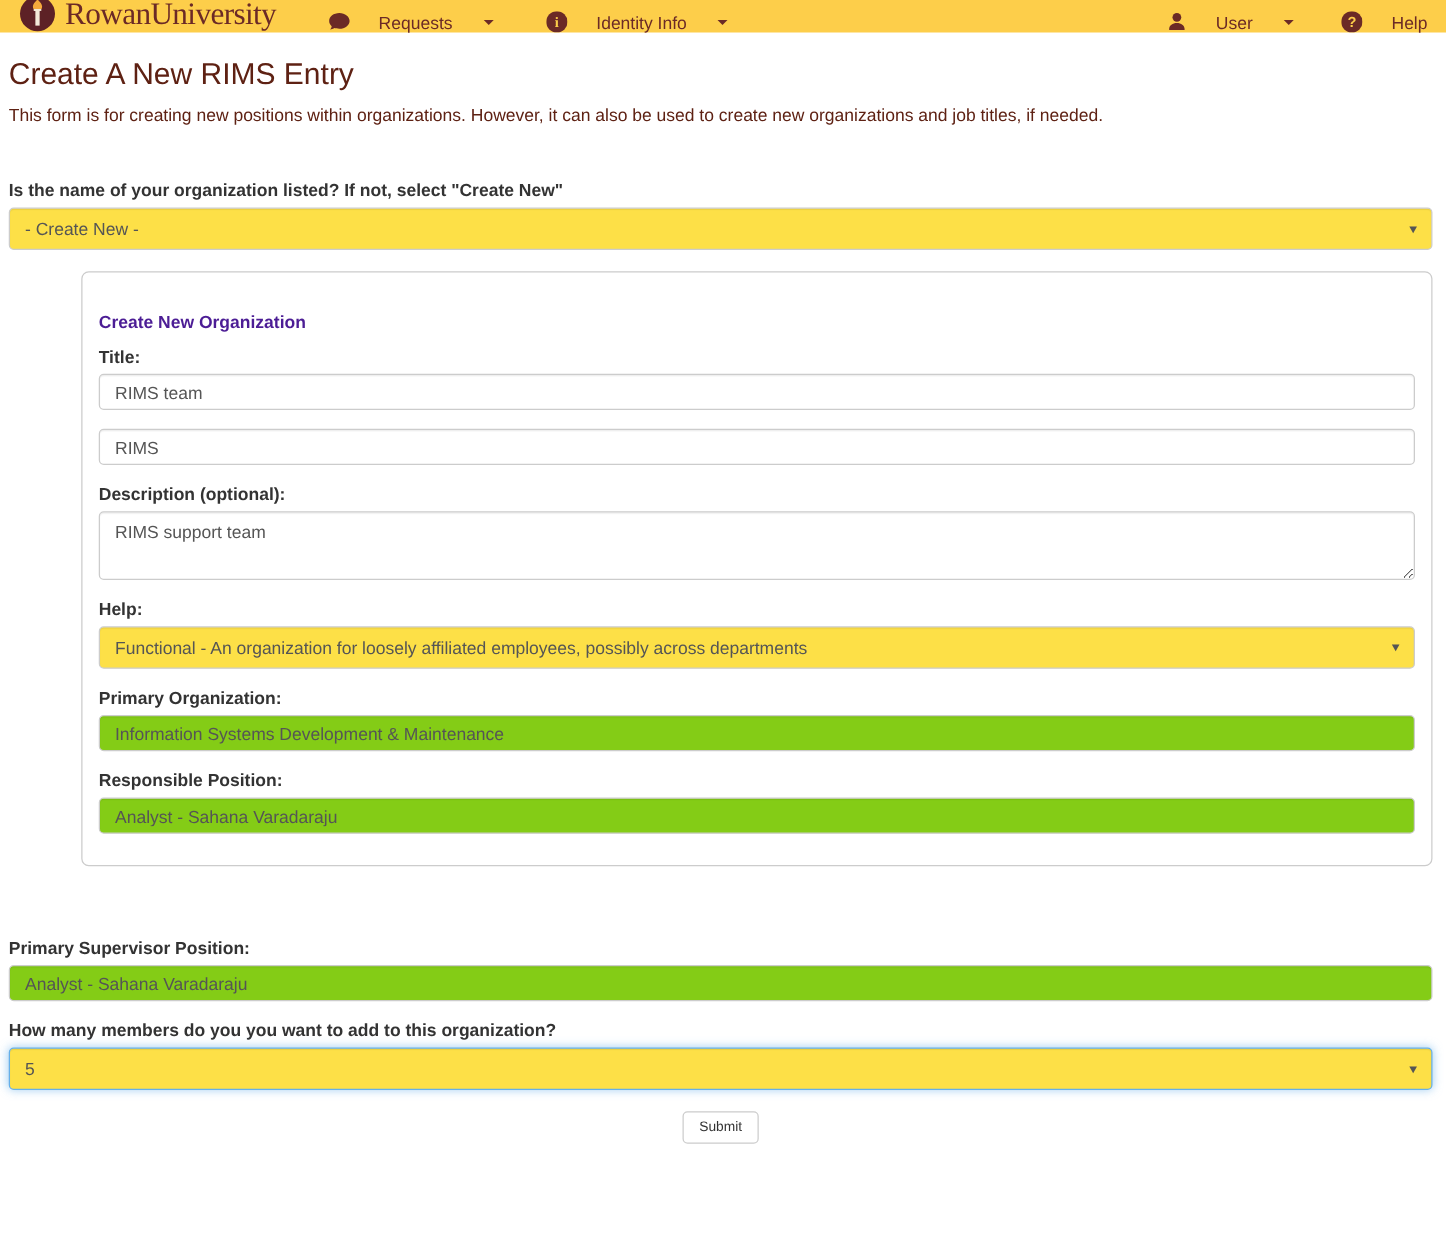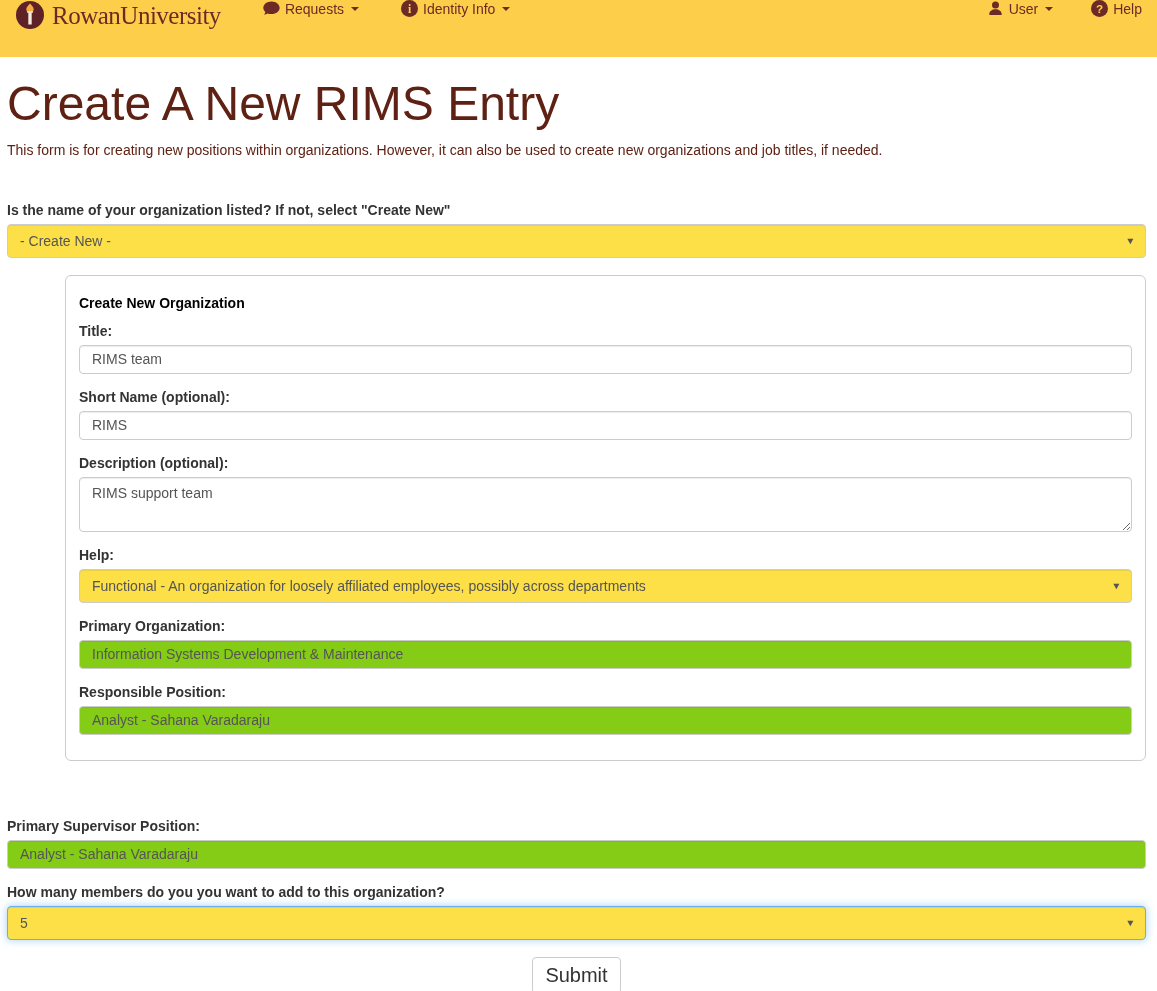--- a/index.html
+++ b/index.html
@@ -6,44 +6,44 @@
   html, body { margin: 0; padding: 0; background: #fff; }
   body {
     font-family: "Liberation Sans", sans-serif;
     font-size: 14px;
     color: #333;
     width: 1157px;
   }
 
   
   .navbar {
-    height: 57px;
+    height: 26px;
     background: #fdce4a;
     display: flex;
-    align-items: flex-start;
+    align-items: flex-end;
     padding: 0 15px;
   }
   .brand {
     display: flex;
     align-items: center;
     gap: 7px;
     margin-right: 42px;
     cursor: pointer;
   }
   .brand-text {
     font-family: "Liberation Serif", serif;
     font-size: 25px;
     color: #6b2a26;
     letter-spacing: -0.5px;
     line-height: 1;
   }
   .nav-item {
     display: flex;
     align-items: center;
-    gap: 5px;
+    gap: 23px;
     color: #6b2a26;
     margin-right: 42px;
     cursor: pointer;
     white-space: nowrap;
   }
   .nav-right { margin-left: auto; display: flex; align-items: center; }
   .nav-right .nav-item { margin-right: 0; }
   .nav-right .nav-item + .nav-item { margin-left: 38px; }
   .caret {
     display: inline-block;
@@ -51,21 +51,21 @@
     border-left: 4px solid transparent;
     border-right: 4px solid transparent;
     border-top: 4px solid #6b2a26;
     margin-left: 2px;
   }
   .nav-icon { display: inline-flex; }
 
   
   .main { padding: 0 11px 0 7px; }
   h1.page-title {
-    font-size: 48px;
+    font-size: 24px;
     font-weight: normal;
     color: #5e2113;
     margin: 21px 0 11px 0;
     line-height: 1.1;
   }
   p.page-desc {
     color: #5e2113;
     margin: 0 0 44px 0;
   }
   .field-label {
@@ -131,28 +131,28 @@
   
   .panel {
     margin: 17px 0 57px 58px;
     border: 1px solid #ccc;
     border-radius: 6px;
     padding: 13px 13px 25px 13px;
     background: #fff;
   }
   .panel-heading {
     font-weight: bold;
-    color: #000000;
-    margin: 6px 0 12px 0;
+    color: #4c1d95;
+    margin: 18px 0 12px 0;
   }
 
   .submit-row { text-align: center; margin: 17px 0 7px 0; }
   .btn-submit {
     font-family: "Liberation Sans", sans-serif;
-    font-size: 20px;
+    font-size: 11px;
     color: #333;
     background: #fff;
     border: 1px solid #ccc;
     border-radius: 4px;
     padding: 6px 12px;
     cursor: pointer;
   }
 </style>
 </head>
 <body>
@@ -227,21 +227,20 @@
 
   <div class="panel">
     <div class="panel-heading">Create New Organization</div>
 
     <div class="form-group">
       <label class="field-label">Title:</label>
       <input class="form-control" type="text" value="RIMS team" style="">
     </div>
 
     <div class="form-group">
-      <label class="field-label">Short Name (optional):</label>
       <input class="form-control" type="text" value="RIMS" style="">
     </div>
 
     <div class="form-group">
       <label class="field-label">Description (optional):</label>
       <textarea class="form-control" style="">RIMS support team</textarea>
     </div>
 
     <div class="form-group">
       <label class="field-label">Help:</label>

